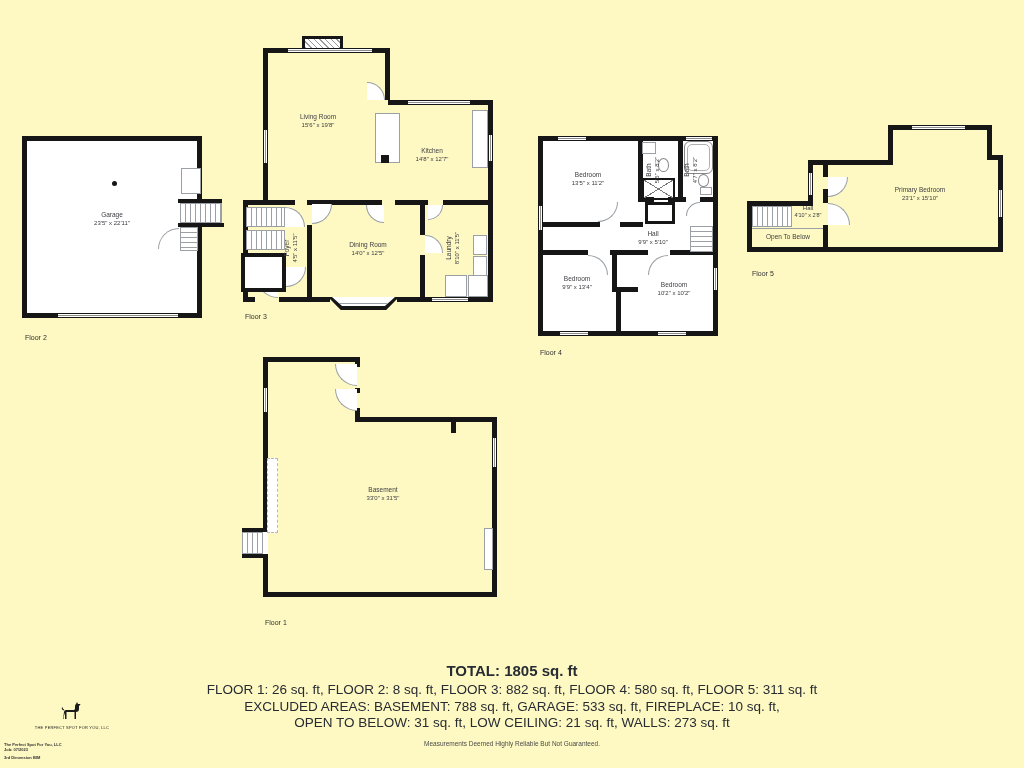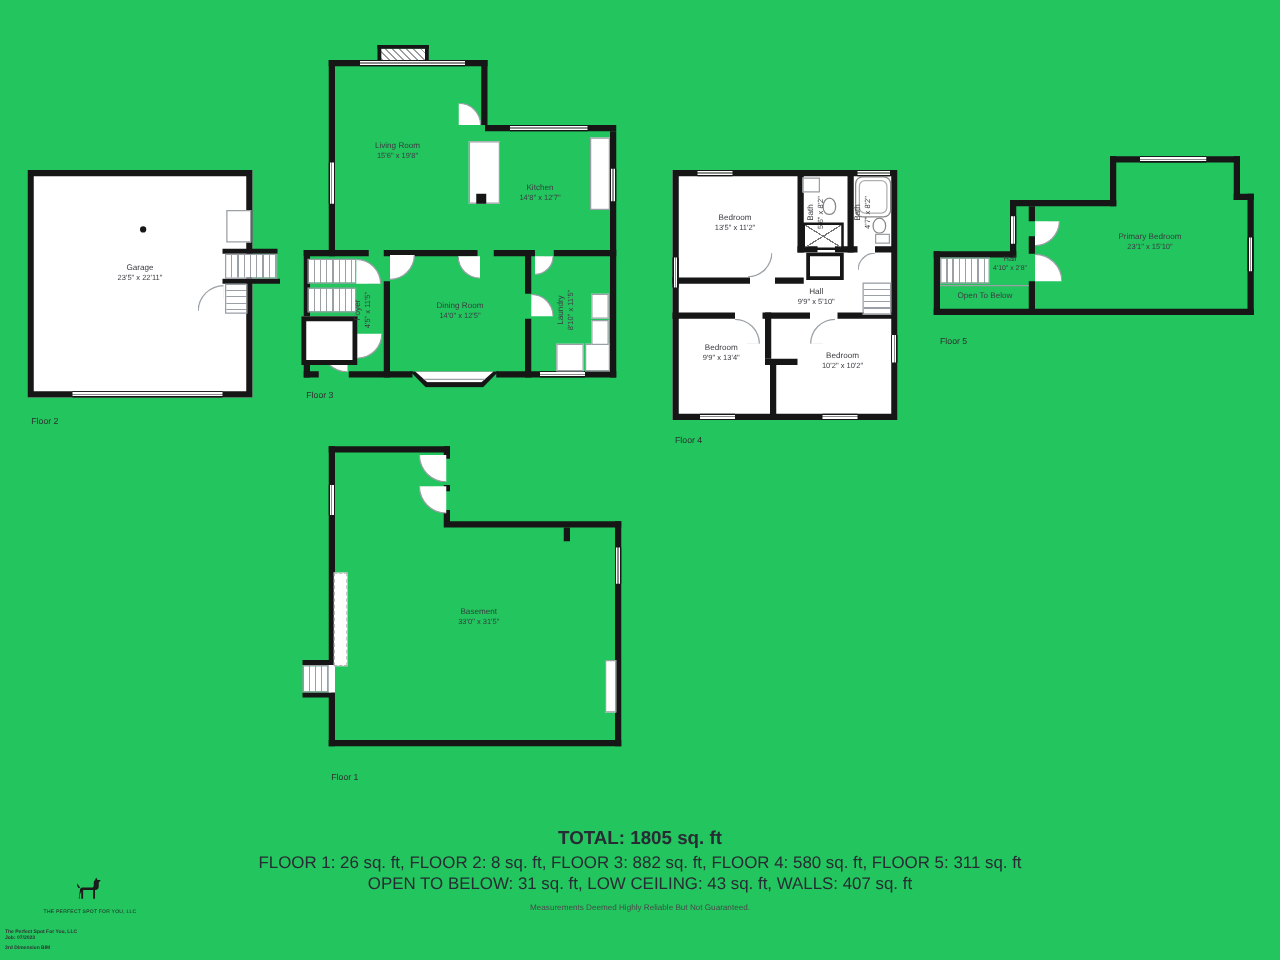--- a/index.html
+++ b/index.html
@@ -1,16 +1,16 @@
 <!DOCTYPE html>
 <html><head>
 <meta charset="utf-8">
 <style>
   html,body{margin:0;padding:0;background:#fff;}
-  #page{position:relative;width:1024px;height:768px;background:#22c55e;overflow:hidden;
+  #page{position:relative;width:1024px;height:768px;background:#fef9c3;overflow:hidden;
         font-family:"Liberation Sans","DejaVu Sans",sans-serif;}
   .floor{position:absolute;}
   .box{position:absolute;border:5px solid #161616;background:#fff;box-sizing:border-box;}
   .wall{position:absolute;background:#161616;}
   .window-h{position:absolute;height:5px;background:linear-gradient(to bottom,#161616 0 1px,#fff 1px 2px,#8c8c8c 2px 3px,#fff 3px 4px,#161616 4px 5px);}
   .window-v{position:absolute;width:5px;background:linear-gradient(to right,#161616 0 1px,#fff 1px 2px,#8c8c8c 2px 3px,#fff 3px 4px,#161616 4px 5px);}
   .st-v{position:absolute;background:repeating-linear-gradient(to right,#fff 0 4px,#9aa0a6 4px 5px);border:1px solid #9aa0a6;box-sizing:border-box;}
   .st-h{position:absolute;background:repeating-linear-gradient(to bottom,#fff 0 4px,#9aa0a6 4px 5px);border:1px solid #9aa0a6;box-sizing:border-box;}
   .arc{position:absolute;border-color:#9aa0a6;border-style:solid;box-sizing:border-box;background:#fff;}
   .arc-ne{border-width:1px 1px 0 0;border-radius:0 100% 0 0;}
@@ -250,21 +250,22 @@
     <div class="rlabel" style="left:98px;top:135px;width:100px;">
       <span class="nm">Basement</span>
       <span class="dm">33'0" x 31'5"</span>
     </div>
     <div class="caption" style="left:30px;top:269px;">Floor 1</div>
   </div>
 
   <div class="summary">
     <div class="total">TOTAL: 1805 sq. ft</div>
     <div class="sline">FLOOR 1: 26 sq. ft, FLOOR 2: 8 sq. ft, FLOOR 3: 882 sq. ft, FLOOR 4: 580 sq. ft, FLOOR 5: 311 sq. ft</div>
-    <div class="sline">OPEN TO BELOW: 31 sq. ft, LOW CEILING: 43 sq. ft, WALLS: 407 sq. ft</div>
+    <div class="sline">EXCLUDED AREAS: BASEMENT: 788 sq. ft, GARAGE: 533 sq. ft, FIREPLACE: 10 sq. ft,</div>
+    <div class="sline">OPEN TO BELOW: 31 sq. ft, LOW CEILING: 21 sq. ft, WALLS: 273 sq. ft</div>
     <div class="disclaimer">Measurements Deemed Highly Reliable But Not Guaranteed.</div>
   </div>
 
   <div class="brand">
     <svg viewBox="0 0 24 20" width="26" height="20">
       <path d="M3 19 L4 12 Q4 10 6 10 L14 10 Q15 10 15 8 L15 6 Q15 5 16 4 L17 2 L18 4 L20 4 Q21 4.5 20 5 L19 6 L19 9 Q19 12 16 12 L16 19 L14.5 19 L14.5 12 L6.5 12 L6.5 19 L5 19 L5 13 Q3.6 15.5 3.6 19 Z M3.2 10.5 Q1 9 2 6.8 Q2.8 8.8 4.2 9.8 Z" fill="#1b1b1b"></path>
     </svg>
     <div class="co">THE PERFECT SPOT FOR YOU, LLC</div>
   </div>
   <div class="foot">

